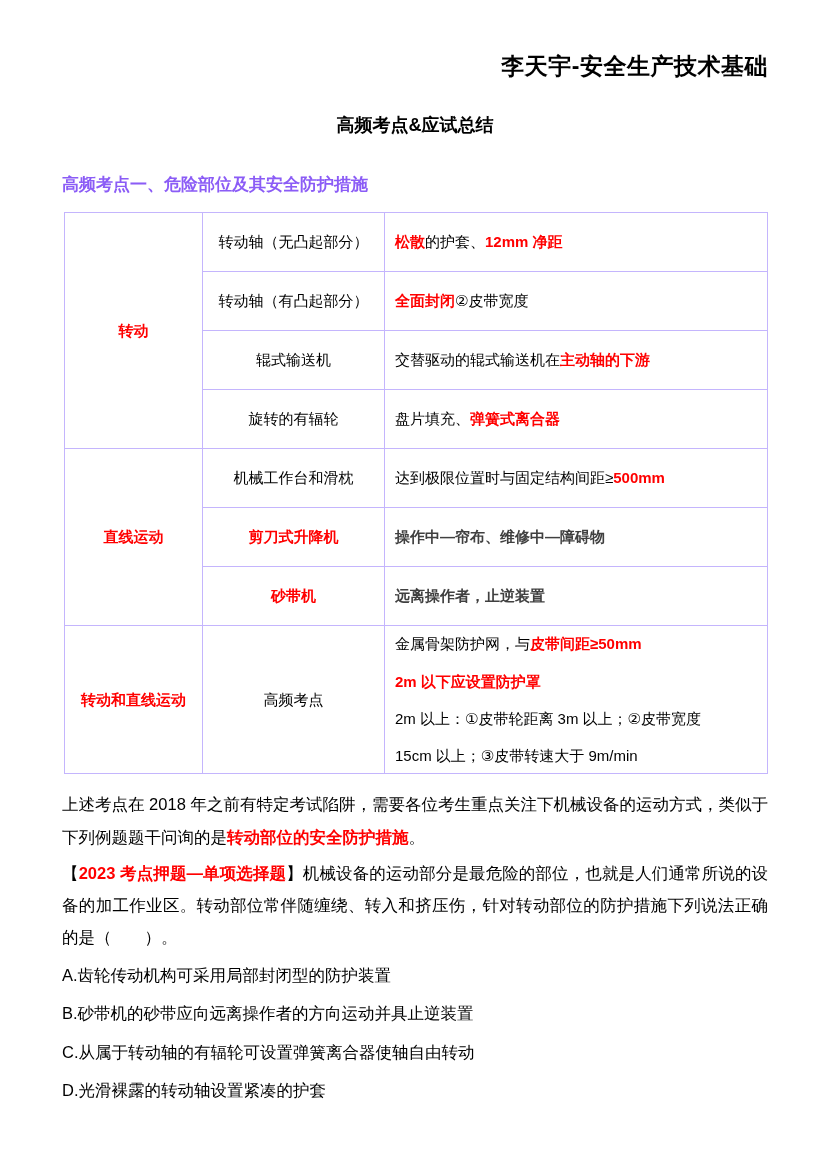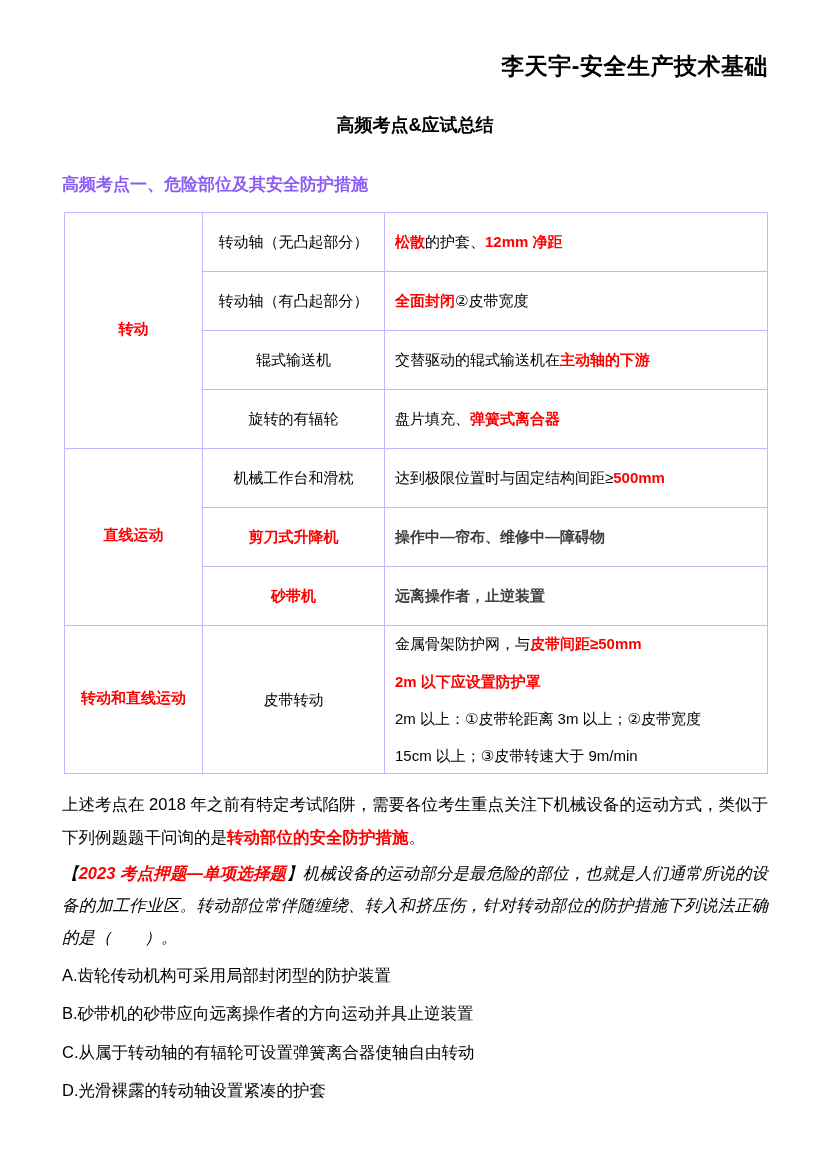--- a/index.html
+++ b/index.html
@@ -66,21 +66,20 @@
     word-break: break-word;
   }
   .col-group  { width: 138px; }
   .col-part   { width: 182px; }
   .col-detail { width: 383px; }
 
   .cell-group {
     text-align: center;
     color: #ff0000;
     font-weight: bold;
-    font-family: Liberation Mono, monospace;
   }
   .cell-part {
     text-align: center;
   }
   .cell-part.red {
     color: #ff0000;
     font-weight: bold;
   }
   .cell-detail {
     text-align: left;
@@ -99,21 +98,21 @@
 
   
   .body-text {
     margin: 0;
     padding-top: 14px;
     font-size: 16.5px;
     line-height: 1.95;
     text-align: justify;
     text-justify: inter-ideograph;
   }
-  .body-text.tight { padding-top: 4px; font-style: italic; }
+  .body-text.tight { padding-top: 4px; }
   .opt {
     margin: 0;
     padding-top: 6px;
     font-size: 16.5px;
     line-height: 1.95;
   }
   .answer {
     margin: 0;
     padding-top: 6px;
     font-size: 16.5px;
@@ -164,21 +163,21 @@
         <td class="cell-part red">剪刀式升降机</td>
         <td class="cell-detail red">操作中—帘布、维修中—障碍物</td>
       </tr>
       <tr class="row-tall">
         <td class="cell-part red">砂带机</td>
         <td class="cell-detail red">远离操作者，止逆装置</td>
       </tr>
 
       <tr>
         <td class="cell-group">转动和直线运动</td>
-        <td class="cell-part">皮带转动</td>
+        <td class="cell-part">高频考点</td>
         <td class="cell-detail belt-cell">
           <p><span>金属骨架防护网，与</span><span class="r">皮带间距≥50mm</span></p>
           <p class="r">2m 以下应设置防护罩</p>
           <p>2m 以上：①皮带轮距离 3m 以上；②皮带宽度</p>
           <p>15cm 以上；③皮带转速大于 9m/min</p>
         </td>
       </tr>
     </tbody>
   </table>
 

